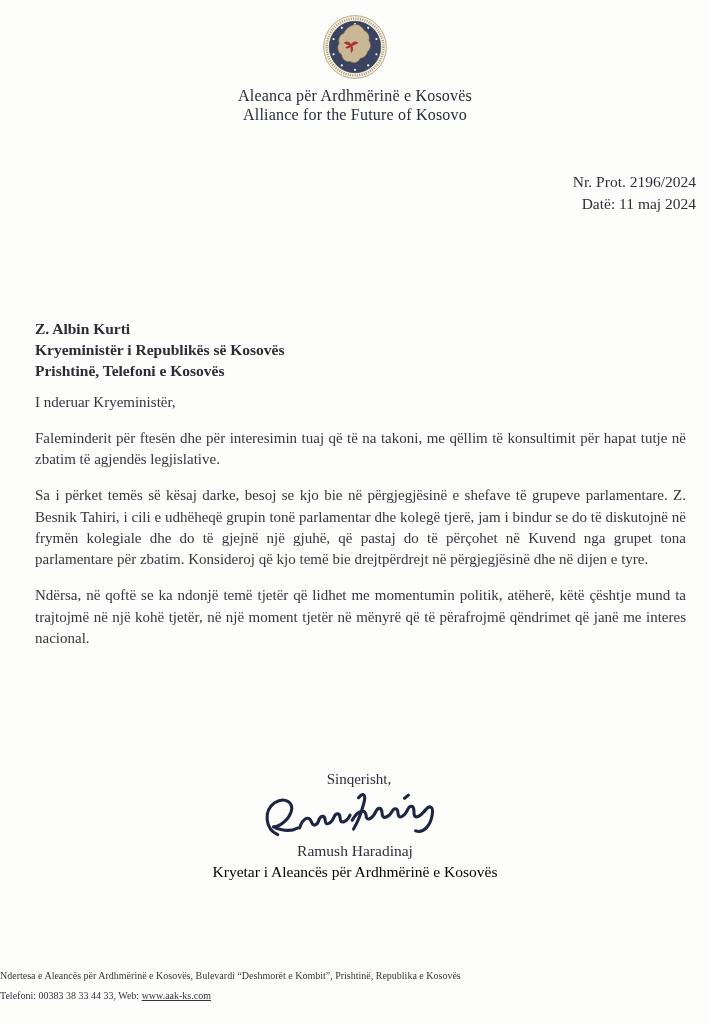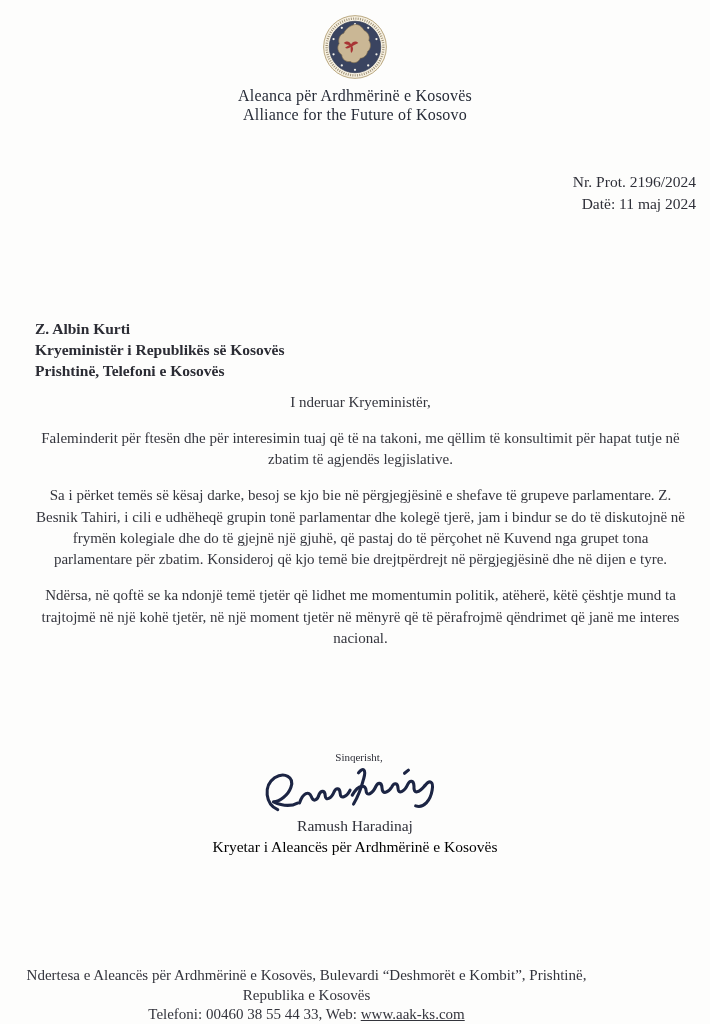--- a/index.html
+++ b/index.html
@@ -15,30 +15,30 @@
   
   .letterhead{position:absolute;top:14px;left:0;width:710px;text-align:center;}
   .logo{display:block;margin:0 auto 6px;width:66px;height:66px;}
   .org-line{font-size:16px;line-height:19px;color:#272c38;letter-spacing:.2px;}
   
   .meta{position:absolute;top:171px;right:14px;text-align:right;font-size:15.5px;line-height:21.5px;color:#2e2f38;}
   
   .recipient{position:absolute;top:318px;left:35px;font-weight:bold;font-size:15.5px;line-height:21px;color:#2b2c34;}
   
   .letter-body{position:absolute;top:392px;left:35px;width:651px;font-size:15px;line-height:21.4px;text-align:justify;color:#34353d;}
-  .letter-body p{margin:0 0 14.5px 0;text-align:center;}
+  .letter-body p{margin:0 0 14.5px 0;}
   .salutation{text-align:left;}
   
   .closing{position:absolute;top:751px;left:0;width:710px;text-align:center;color:#2e2f38;}
-  .valediction{font-size:11px;margin-left:8px;}
+  .valediction{font-size:15px;margin-left:8px;margin-top:20px;}
   .signature-svg{display:block;margin:-10px auto -12px;transform:rotate(-2deg);}
   .sig-name{font-size:15.5px;line-height:21px;margin-top:4px;color:#2e2f38;}
   .sig-title{font-size:15.5px;line-height:21px;color:#000000;}
   
-  .footer{position:absolute;top:966px;left:0;width:613px;text-align:center;font-size:15px;line-height:19.5px;color:#33343c;}
+  .footer{position:absolute;top:966px;left:0;width:613px;text-align:left;font-size:10px;line-height:19.5px;color:#33343c;}
   .weblink{text-decoration:underline;color:#33343c;cursor:pointer;}
 </style>
 </head>
 <body>
 
 <div class="page">
 
   <div class="letterhead">
     <svg class="logo" viewBox="0 0 100 100" xmlns="http://www.w3.org/2000/svg">
       <circle cx="50" cy="50" r="47.5" fill="#f6f0e1" stroke="#b4a176" stroke-width="1.4"></circle>
@@ -102,16 +102,16 @@
 
         <path d="M150,22 l4,-3"></path>
       </g>
     </svg>
     <div class="sig-name">Ramush Haradinaj</div>
     <div class="sig-title">Kryetar i Aleancës për Ardhmërinë e Kosovës</div>
   </div>
 
   <div class="footer">
     <div>Ndertesa e Aleancës për Ardhmërinë e Kosovës, Bulevardi “Deshmorët e Kombit”, Prishtinë, Republika e Kosovës</div>
-    <div><span>Telefoni: 00460 38 55 44 33, Web: </span><span class="weblink">www.aak-ks.com</span></div>
+    <div><span>Telefoni: 00383 38 33 44 33, Web: </span><span class="weblink">www.aak-ks.com</span></div>
   </div>
 
 </div>
 
 </body></html>

